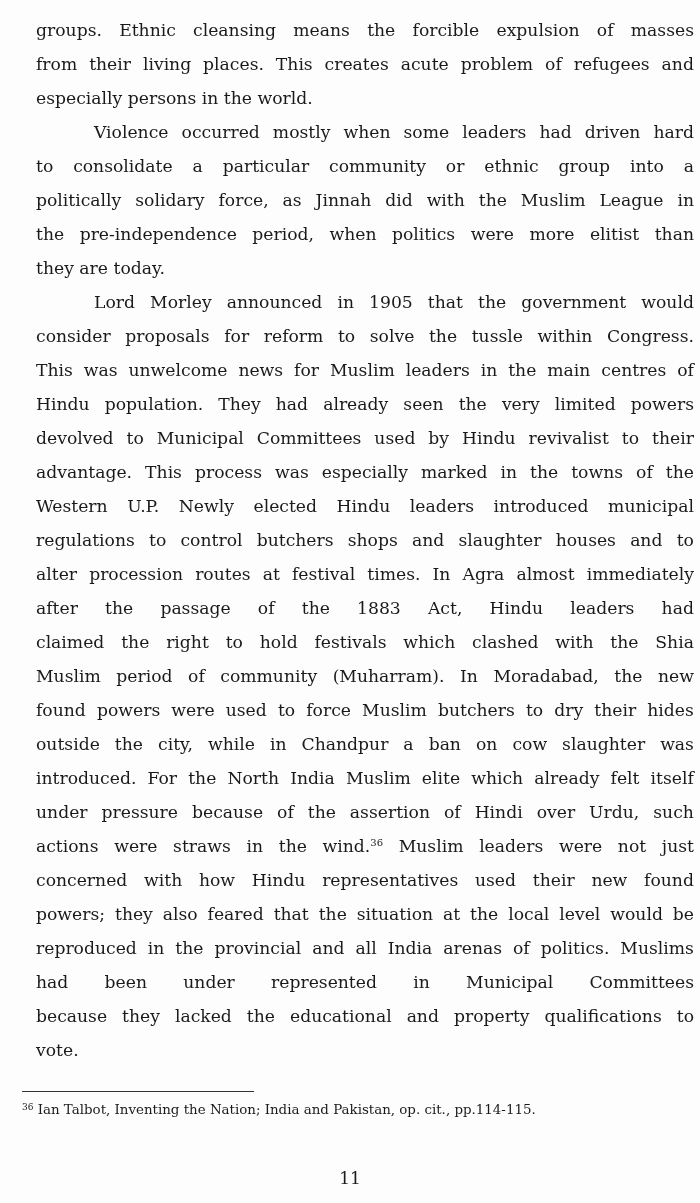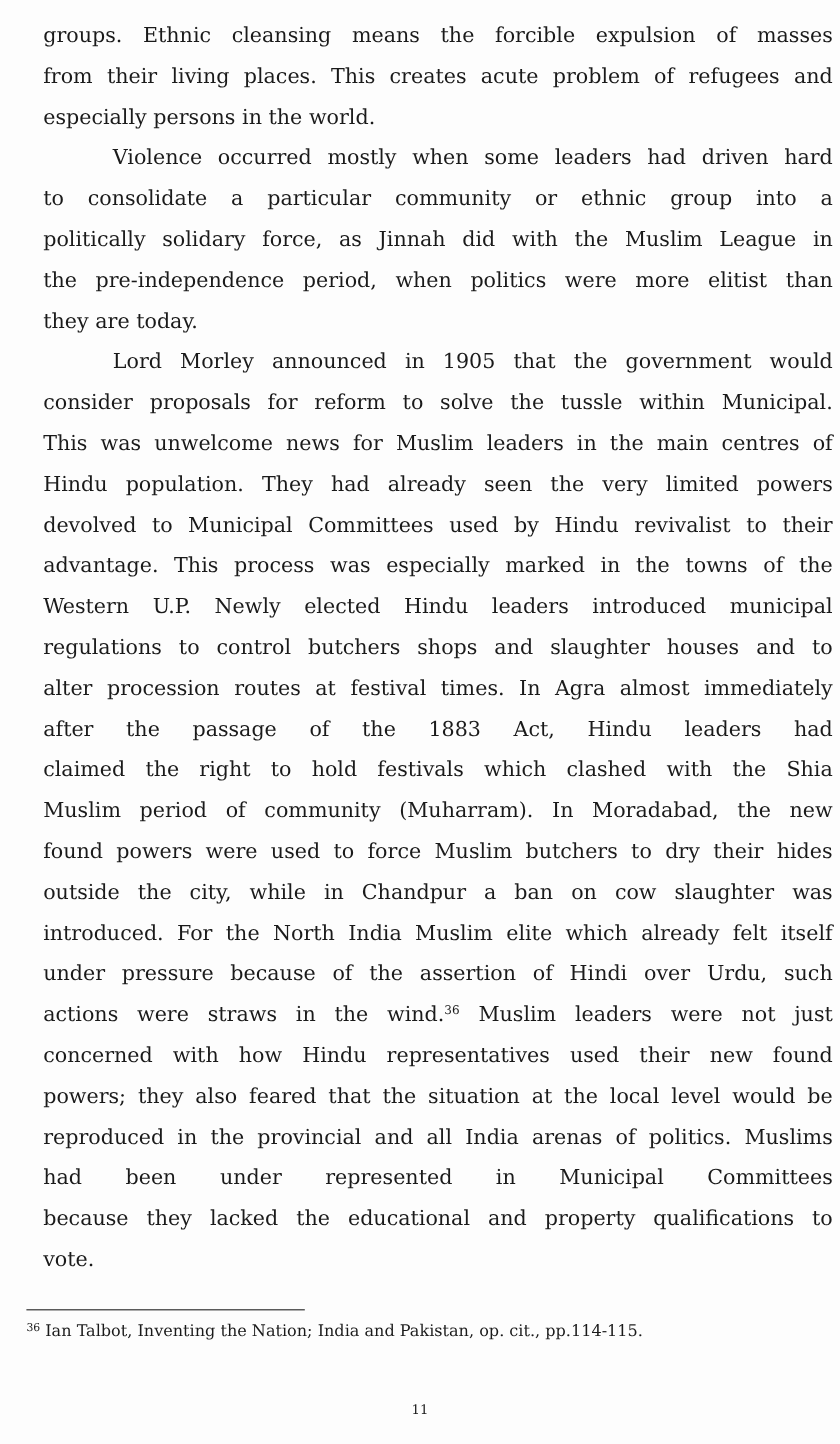--- a/index.html
+++ b/index.html
@@ -8,21 +8,21 @@
   .page { position:absolute; left:36px; top:13px; width:658px; }
   .jline { display:flex; justify-content:space-between; height:34px; line-height:34px; font-size:17.2px; }
   .jline.last { justify-content:flex-start; gap:0.32em; }
   .jline.indent { padding-left:58px;align-items:center; }
   .w { white-space:nowrap; }
   .it { }
   sup.fn { font-size:10px; vertical-align:6px; line-height:0; }
   .rule { position:absolute; left:22px; top:1091px; width:232px; height:0; border-top:1.4px solid #333; }
   .footnote { position:absolute; left:22px; top:1100px; font-size:13.4px; line-height:20px; white-space:nowrap; }
   .footnote sup { font-size:9px; vertical-align:4px; line-height:0; }
-  .pagenum { position:absolute; left:0; width:700px; top:1168px; text-align:center; font-size:11px; }
+  .pagenum { position:absolute; left:0; width:700px; top:1168px; text-align:center; font-size:17px; }
 </style>
 </head>
 <body>
 
 <div class="page" id="page">
     <div>
       <div class="jline">
         <span class="w">groups.</span>
         <span class="w">Ethnic</span>
         <span class="w">cleansing</span>
@@ -123,21 +123,21 @@
       <div class="jline">
         <span class="w">consider</span>
         <span class="w">proposals</span>
         <span class="w">for</span>
         <span class="w">reform</span>
         <span class="w">to</span>
         <span class="w">solve</span>
         <span class="w">the</span>
         <span class="w">tussle</span>
         <span class="w">within</span>
-        <span class="w">Municipal.</span>
+        <span class="w">Congress.</span>
       </div>
       <div class="jline">
         <span class="w">This</span>
         <span class="w">was</span>
         <span class="w">unwelcome</span>
         <span class="w">news</span>
         <span class="w">for</span>
         <span class="w">Muslim</span>
         <span class="w">leaders</span>
         <span class="w">in</span>

